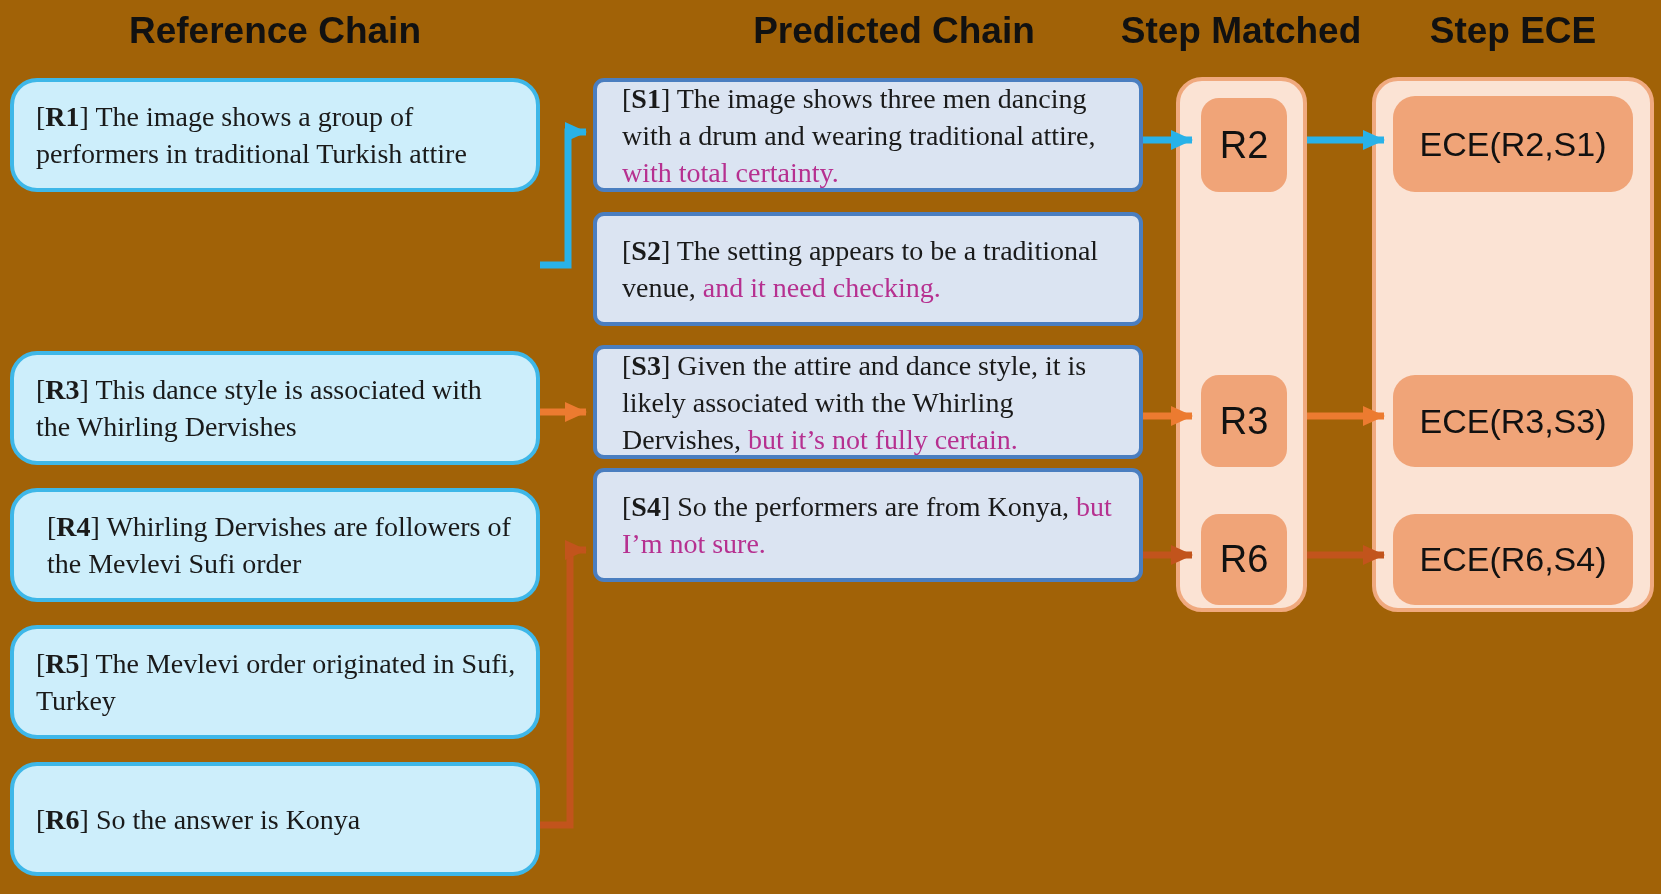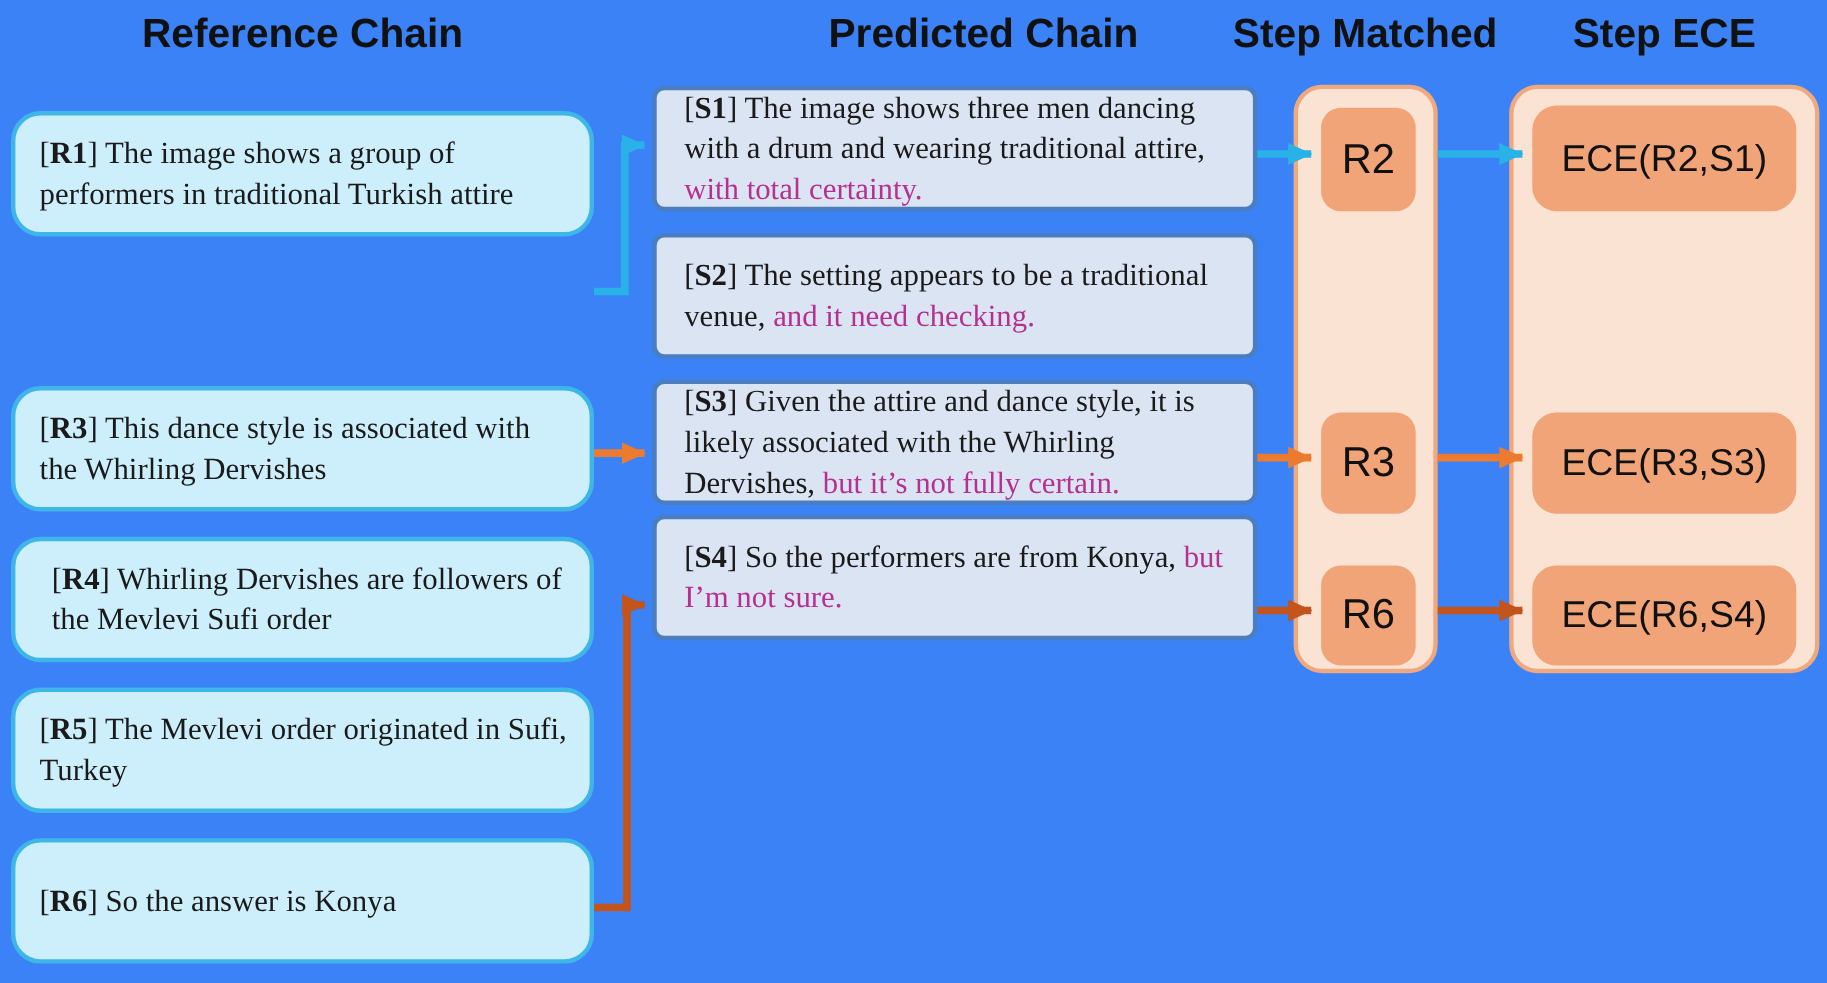--- a/index.html
+++ b/index.html
@@ -5,21 +5,21 @@
   :root{
     --ref-fill:#cdeefb; --ref-border:#3eb7e8;
     --pred-fill:#dbe4f2; --pred-border:#4a7ec0;
     --panel-fill:#fbe3d4; --panel-border:#f0a97e;
     --chip-fill:#f0a478;
     --arrow-cyan:#29b2e8; --arrow-orange:#ec7b30; --arrow-dark-orange:#c2541c;
     --highlight-magenta:#b63090; --text:#1a1a1a;
   }
   html,body{margin:0;padding:0;background:#ffffff;}
   #canvas{
-    position:relative; width:1661px; height:894px; background:#3b82f6;
+    position:relative; width:1661px; height:894px; background:#a16207;
     font-family:"Liberation Serif","DejaVu Serif",serif; color:var(--text);
     overflow:hidden;
   }
   .col-title{
     position:absolute; top:10px; transform:translateX(-50%);
     font-family:"Liberation Sans","DejaVu Sans",sans-serif;
     font-weight:700; font-size:37px; color:#111; white-space:nowrap;
   }
   .refbox{
     position:absolute; left:10px; width:530px; height:114px;
@@ -56,21 +56,21 @@
 </head>
 <body>
 
 <div id="canvas">
 
   <div class="col-title" style="left:275px;">Reference Chain</div>
   <div class="col-title" style="left:866px;margin-left:28px;">Predicted Chain</div>
   <div class="col-title" style="left:1241px;">Step Matched</div>
   <div class="col-title" style="left:1513px;">Step ECE</div>
 
-  <div class="refbox" style="top:78px;margin-top:23px;">
+  <div class="refbox" style="top:78px;">
     <div><span class="tag"><span>[</span><b>R1</b><span>]</span></span> <span>The image shows a group of performers in traditional Turkish attire</span></div>
   </div>
   <div class="refbox" style="top:351px;">
     <div><span class="tag"><span>[</span><b>R3</b><span>]</span></span> <span>This dance style is associated with the Whirling Dervishes</span></div>
   </div>
   <div class="refbox" style="top:488px;padding-left:33px;">
     <div><span class="tag"><span>[</span><b>R4</b><span>]</span></span> <span>Whirling Dervishes are followers of the Mevlevi Sufi order</span></div>
   </div>
   <div class="refbox" style="top:625px;">
     <div><span class="tag"><span>[</span><b>R5</b><span>]</span></span> <span>The Mevlevi order originated in Sufi, Turkey</span></div>

